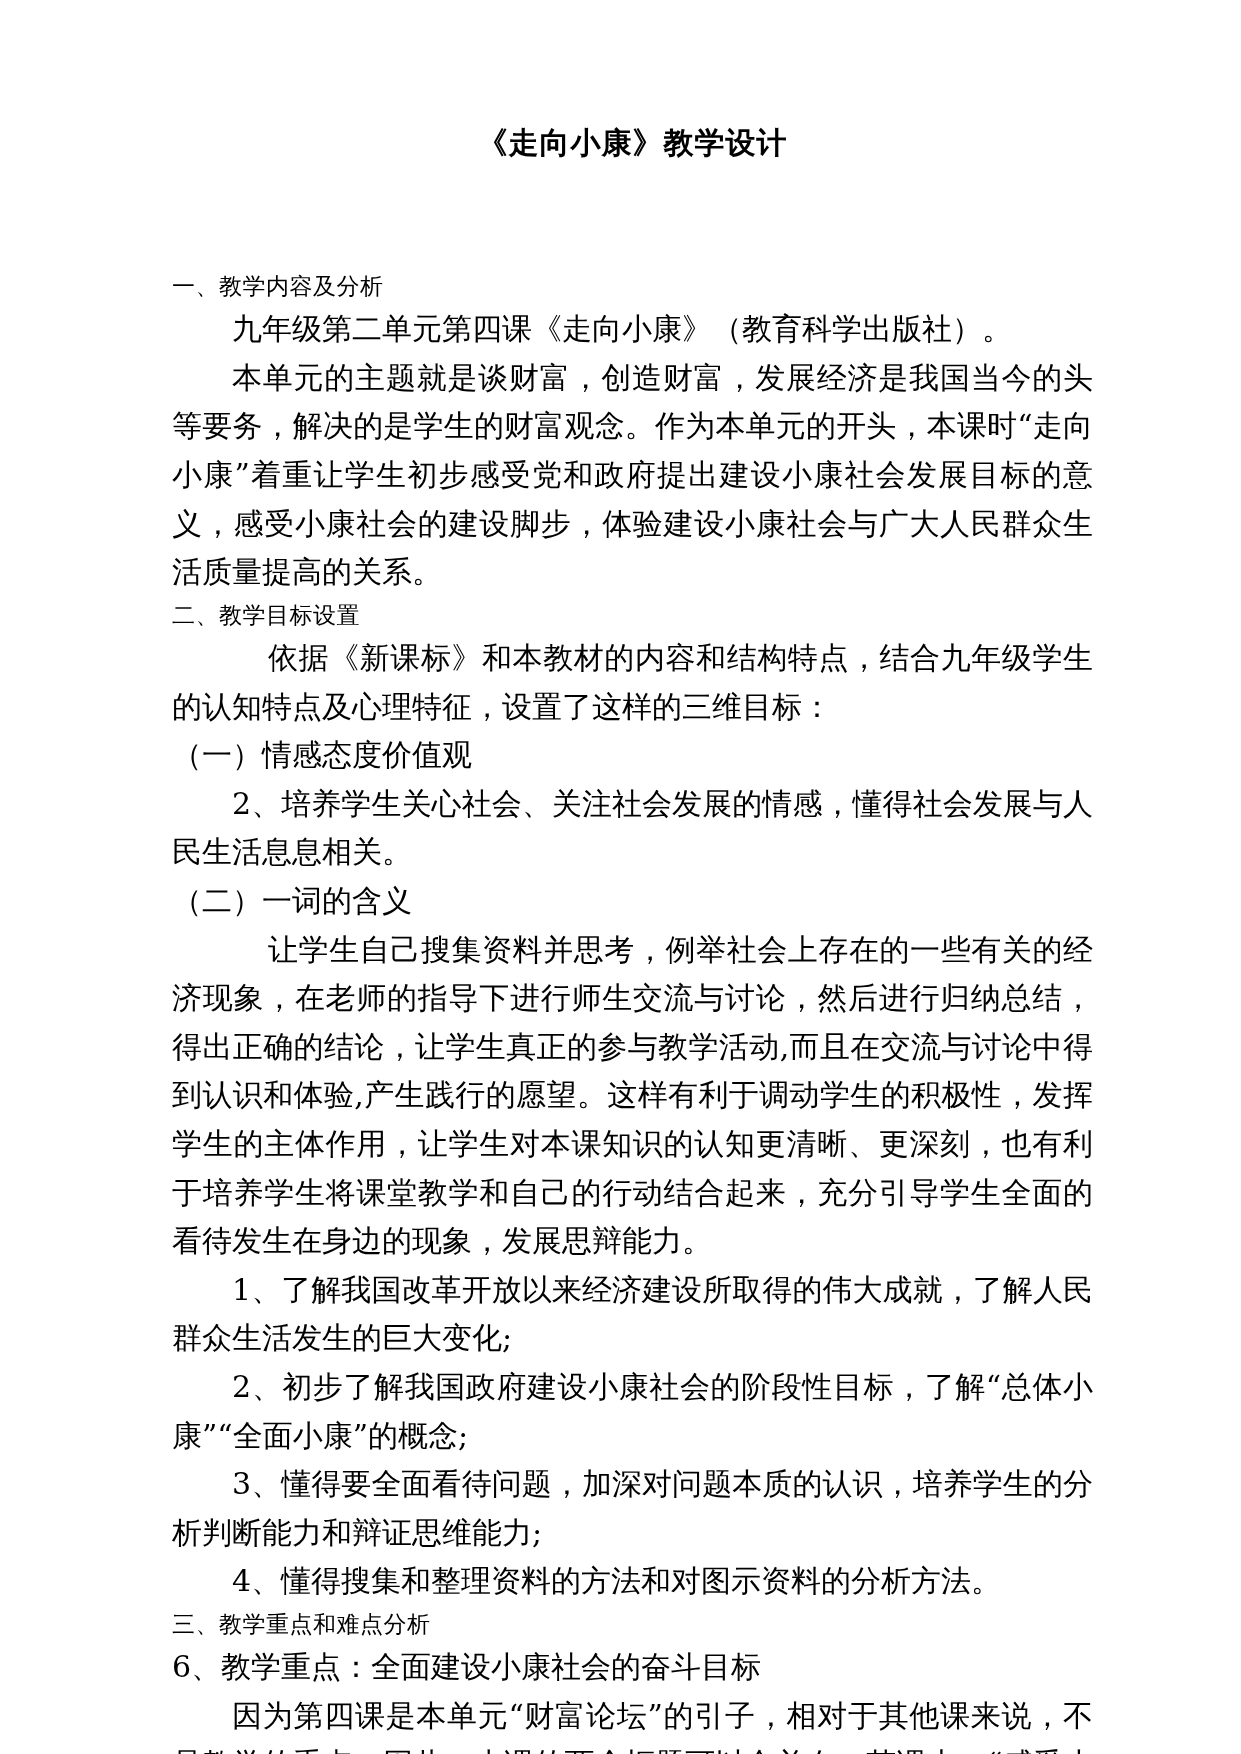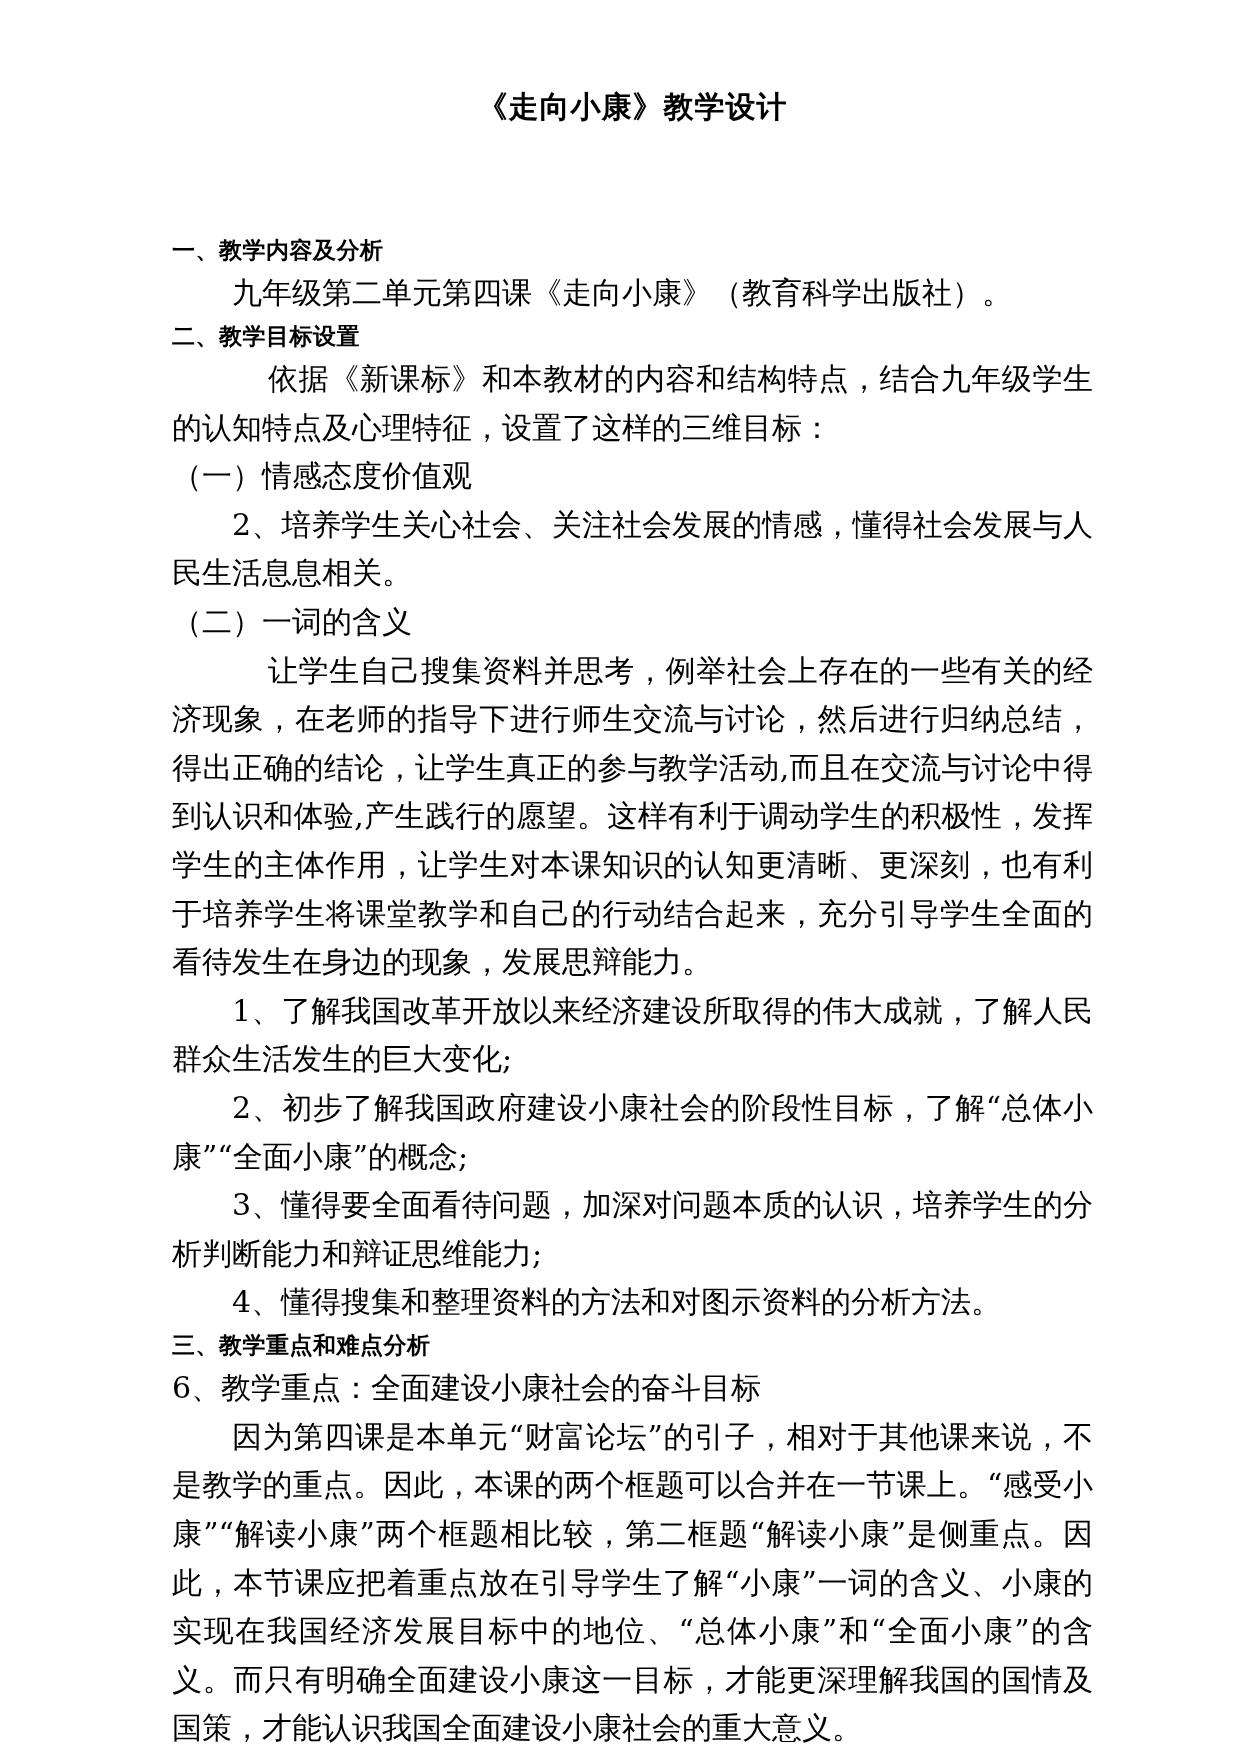--- a/index.html
+++ b/index.html
@@ -12,37 +12,37 @@
     height: 1754px;
     font-family: "DejaVu Serif", "Liberation Serif", serif;
     color: #000000;
     -webkit-font-smoothing: antialiased;
   }
   .page {
     position: relative;
     width: 1241px;
     height: 1754px;
     box-sizing: border-box;
-    padding: 75px 148px 80px 172px;
+    padding: 111px 148px 80px 172px;
   }
   .doc-title {
     text-align: center;
     font-size: 30px;
     font-weight: 700;
     letter-spacing: 1px;
     margin: 0 0 0 0;
     padding-top: 12px;
     font-family: "DejaVu Sans", "Liberation Sans", sans-serif;
   }
   .title-gap {
     height: 104px;
   }
   .section-heading {
     font-size: 23px;
-    font-weight: 700;
+    font-weight: 400;
     font-family: "DejaVu Sans", "Liberation Sans", sans-serif;
     line-height: 1.62;
     margin: 0;
     letter-spacing: 0.5px;
   }
   p.body-text {
     font-size: 30px;
     line-height: 1.62;
     margin: 0;
     text-align: justify;
@@ -59,20 +59,21 @@
 <div class="page">
 
   <h1 class="doc-title">《走向小康》教学设计</h1>
 
   <div class="title-gap"></div>
 
   <div class="doc-body">
 
     <div class="section-heading">一、教学内容及分析</div>
     <p class="body-text indent-1">九年级第二单元第四课《走向小康》（教育科学出版社）。</p>
+    <p class="body-text indent-1">本单元的主题就是谈财富，创造财富，发展经济是我国当今的头等要务，解决的是学生的财富观念。作为本单元的开头，本课时“走向小康”着重让学生初步感受党和政府提出建设小康社会发展目标的意义，感受小康社会的建设脚步，体验建设小康社会与广大人民群众生活质量提高的关系。</p>
 
     <div class="section-heading">二、教学目标设置</div>
     <p class="body-text indent-2">依据《新课标》和本教材的内容和结构特点，结合九年级学生的认知特点及心理特征，设置了这样的三维目标：</p>
     <p class="body-text indent-0">（一）情感态度价值观</p>
     <p class="body-text indent-1">2、培养学生关心社会、关注社会发展的情感，懂得社会发展与人民生活息息相关。</p>
     <p class="body-text indent-0">（二）一词的含义</p>
     <p class="body-text indent-2">让学生自己搜集资料并思考，例举社会上存在的一些有关的经济现象，在老师的指导下进行师生交流与讨论，然后进行归纳总结，得出正确的结论，让学生真正的参与教学活动,而且在交流与讨论中得到认识和体验,产生践行的愿望。这样有利于调动学生的积极性，发挥学生的主体作用，让学生对本课知识的认知更清晰、更深刻，也有利于培养学生将课堂教学和自己的行动结合起来，充分引导学生全面的看待发生在身边的现象，发展思辩能力。</p>
     <p class="body-text indent-1">1、了解我国改革开放以来经济建设所取得的伟大成就，了解人民群众生活发生的巨大变化;</p>
     <p class="body-text indent-1">2、初步了解我国政府建设小康社会的阶段性目标，了解“总体小康”“全面小康”的概念;</p>
     <p class="body-text indent-1">3、懂得要全面看待问题，加深对问题本质的认识，培养学生的分析判断能力和辩证思维能力;</p>

